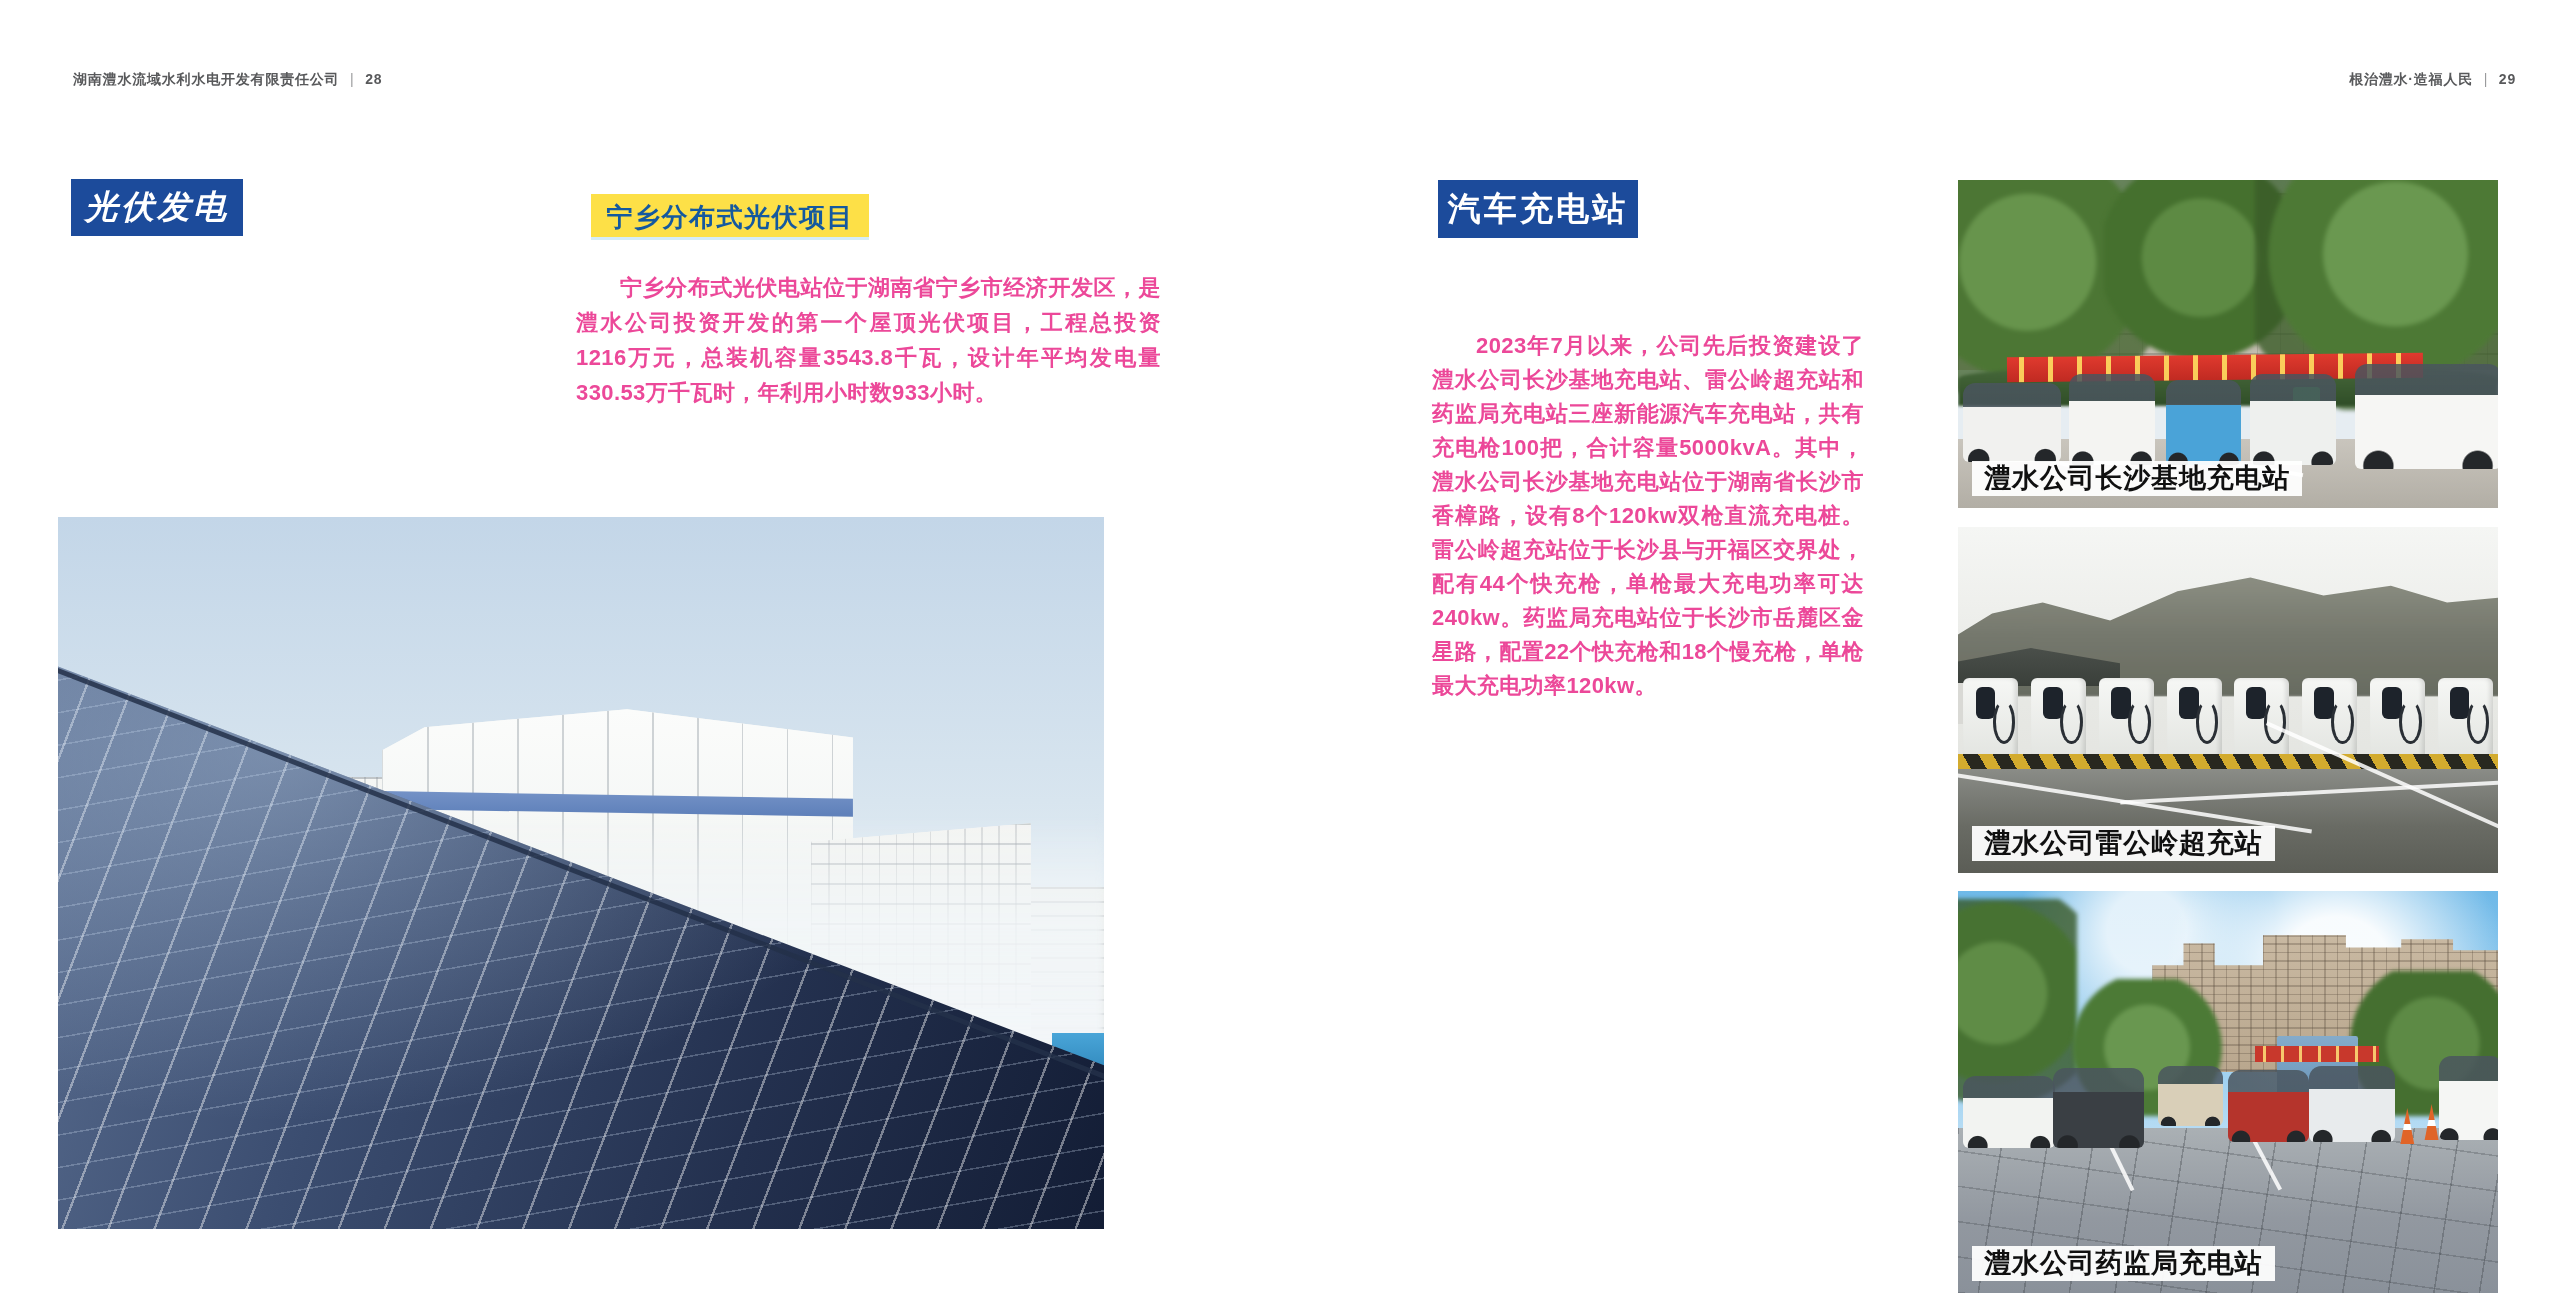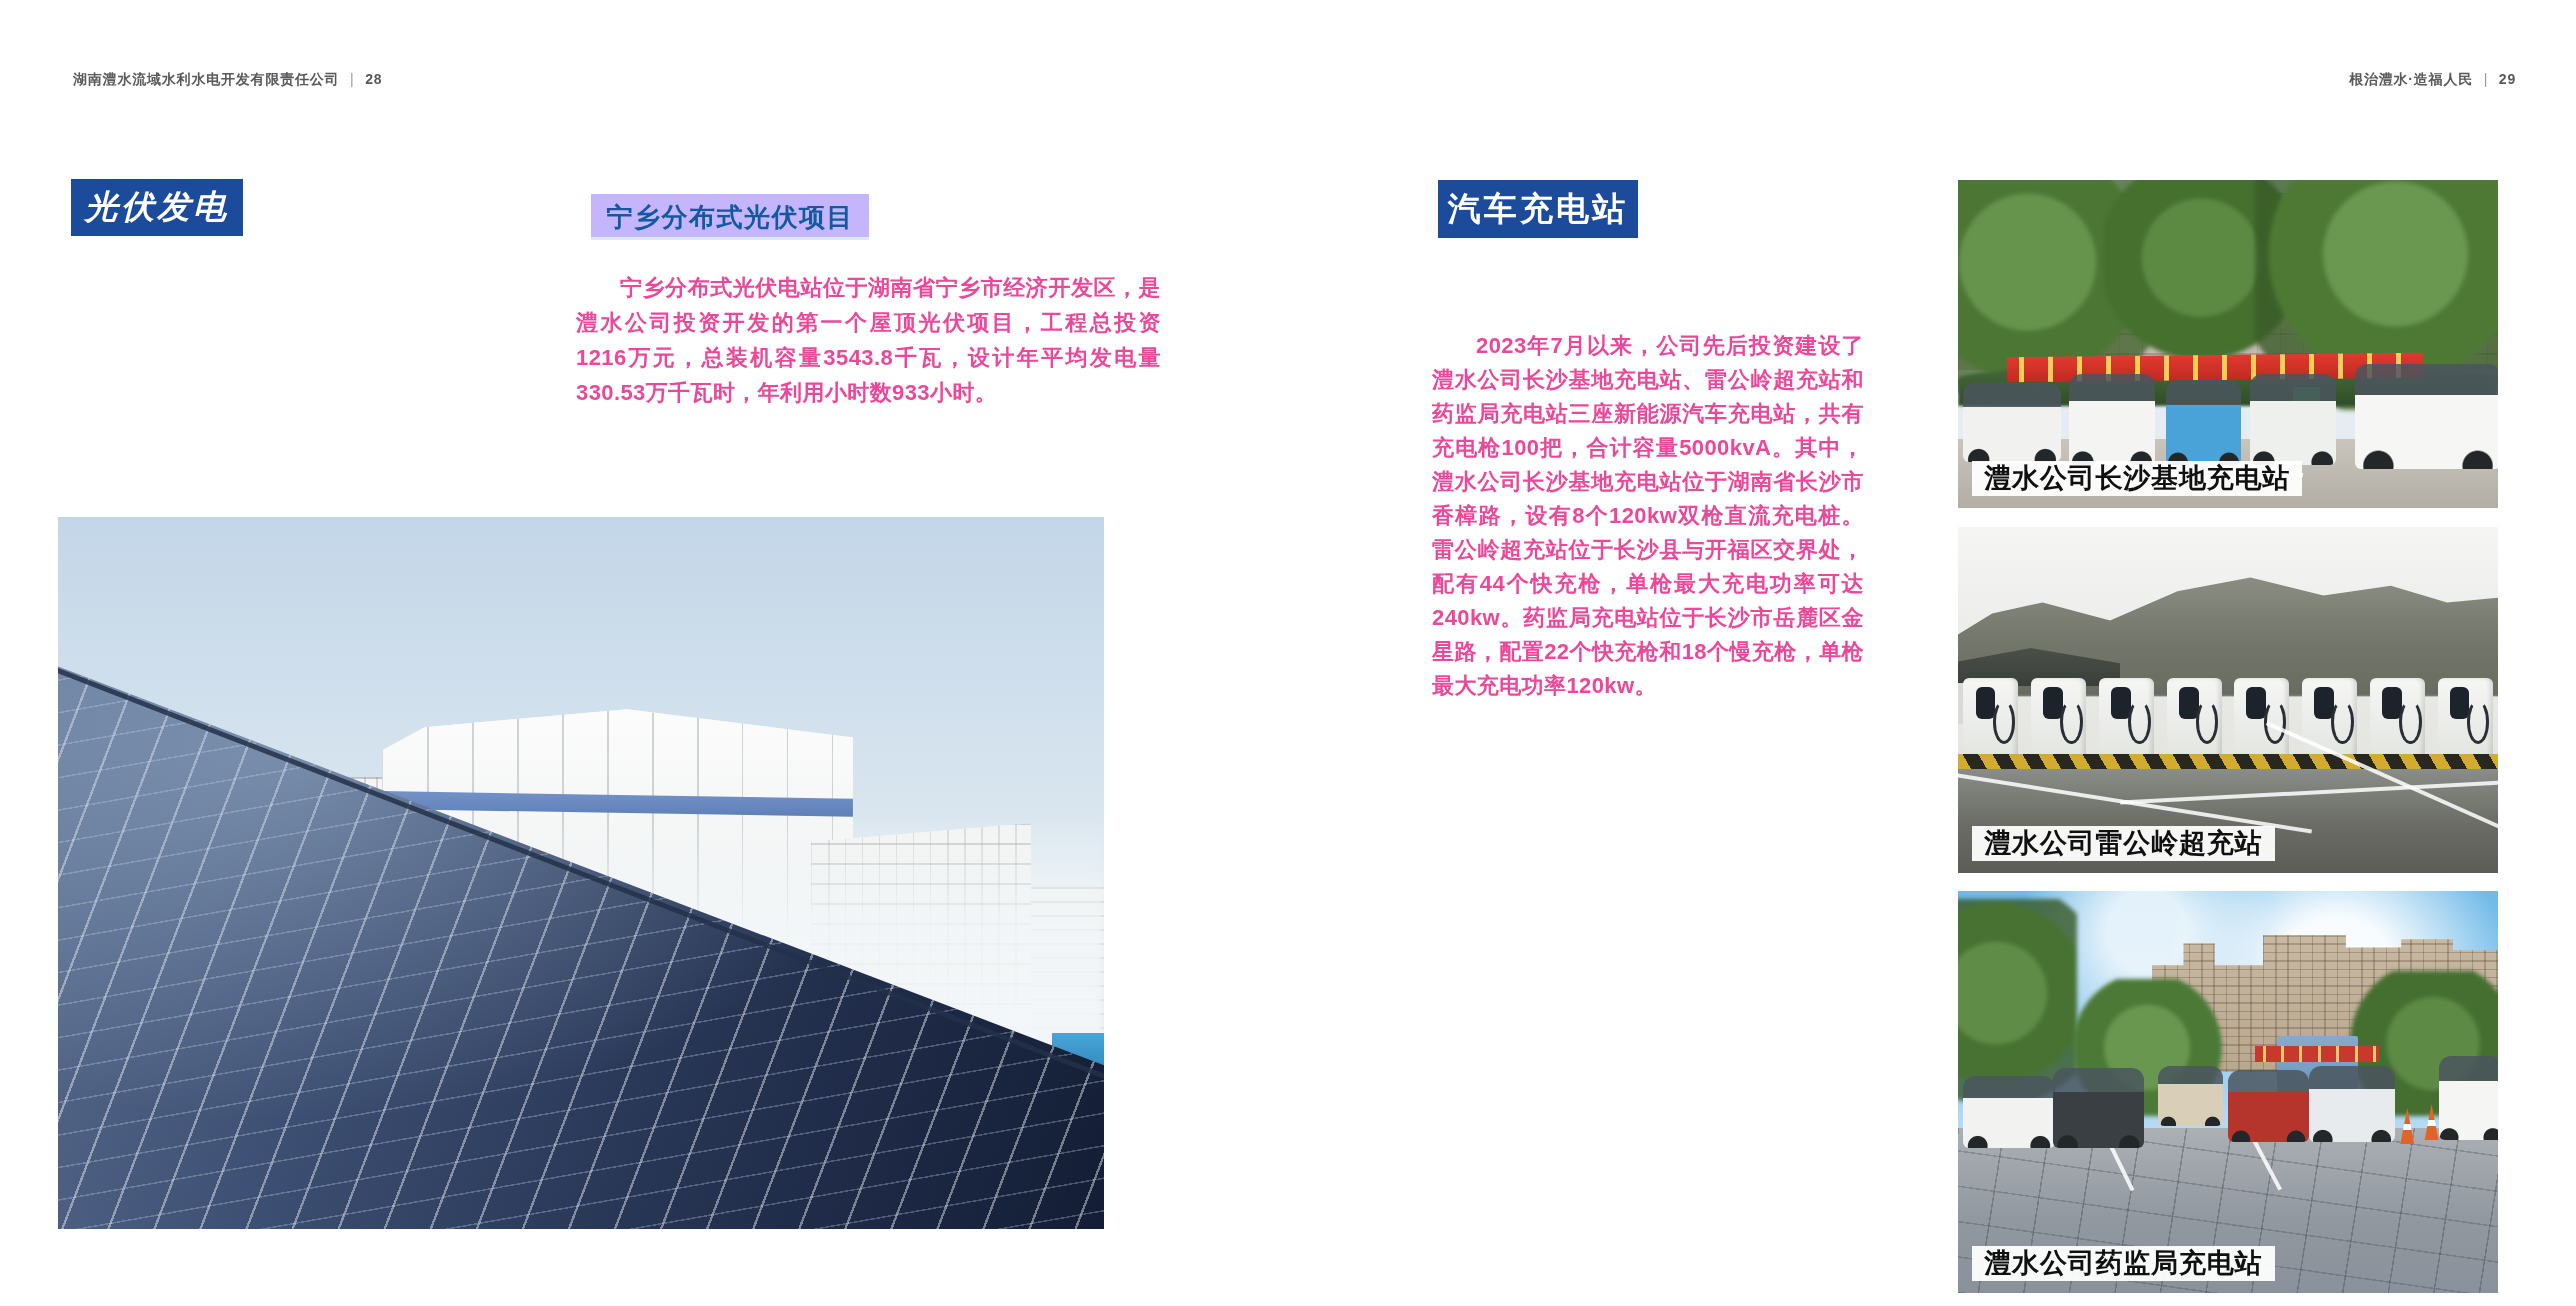--- a/index.html
+++ b/index.html
@@ -20,21 +20,21 @@
   .section-title{
     position:absolute;background:#1c4b9b;color:#ffffff;
     font-size:33px;font-weight:bold;letter-spacing:3.1px;
     display:flex;align-items:center;justify-content:center;
   }
   .title-pv{left:71px;top:179px;width:172px;height:57px;font-style:italic;}
   .title-ev{left:1438px;top:180px;width:200px;height:58px;}
 
   .sub-title{
     position:absolute;left:591px;top:194px;height:46px;
-    background:#c4b5fd;color:#14599f;font-size:26px;font-weight:bold;
+    background:#fde047;color:#14599f;font-size:26px;font-weight:bold;
     display:flex;align-items:center;padding:0 15.4px;letter-spacing:1.5px;
     box-shadow:0 -3.1px 0 #d5ecf7 inset;
   }
 
   
   .para{
     position:absolute;font-size:22px;line-height:35px;font-weight:600;
     color:#ec4899;text-align:justify;text-indent:2em;letter-spacing:0.4px;
   }
   .para-left{left:576px;top:270px;width:585px;}

